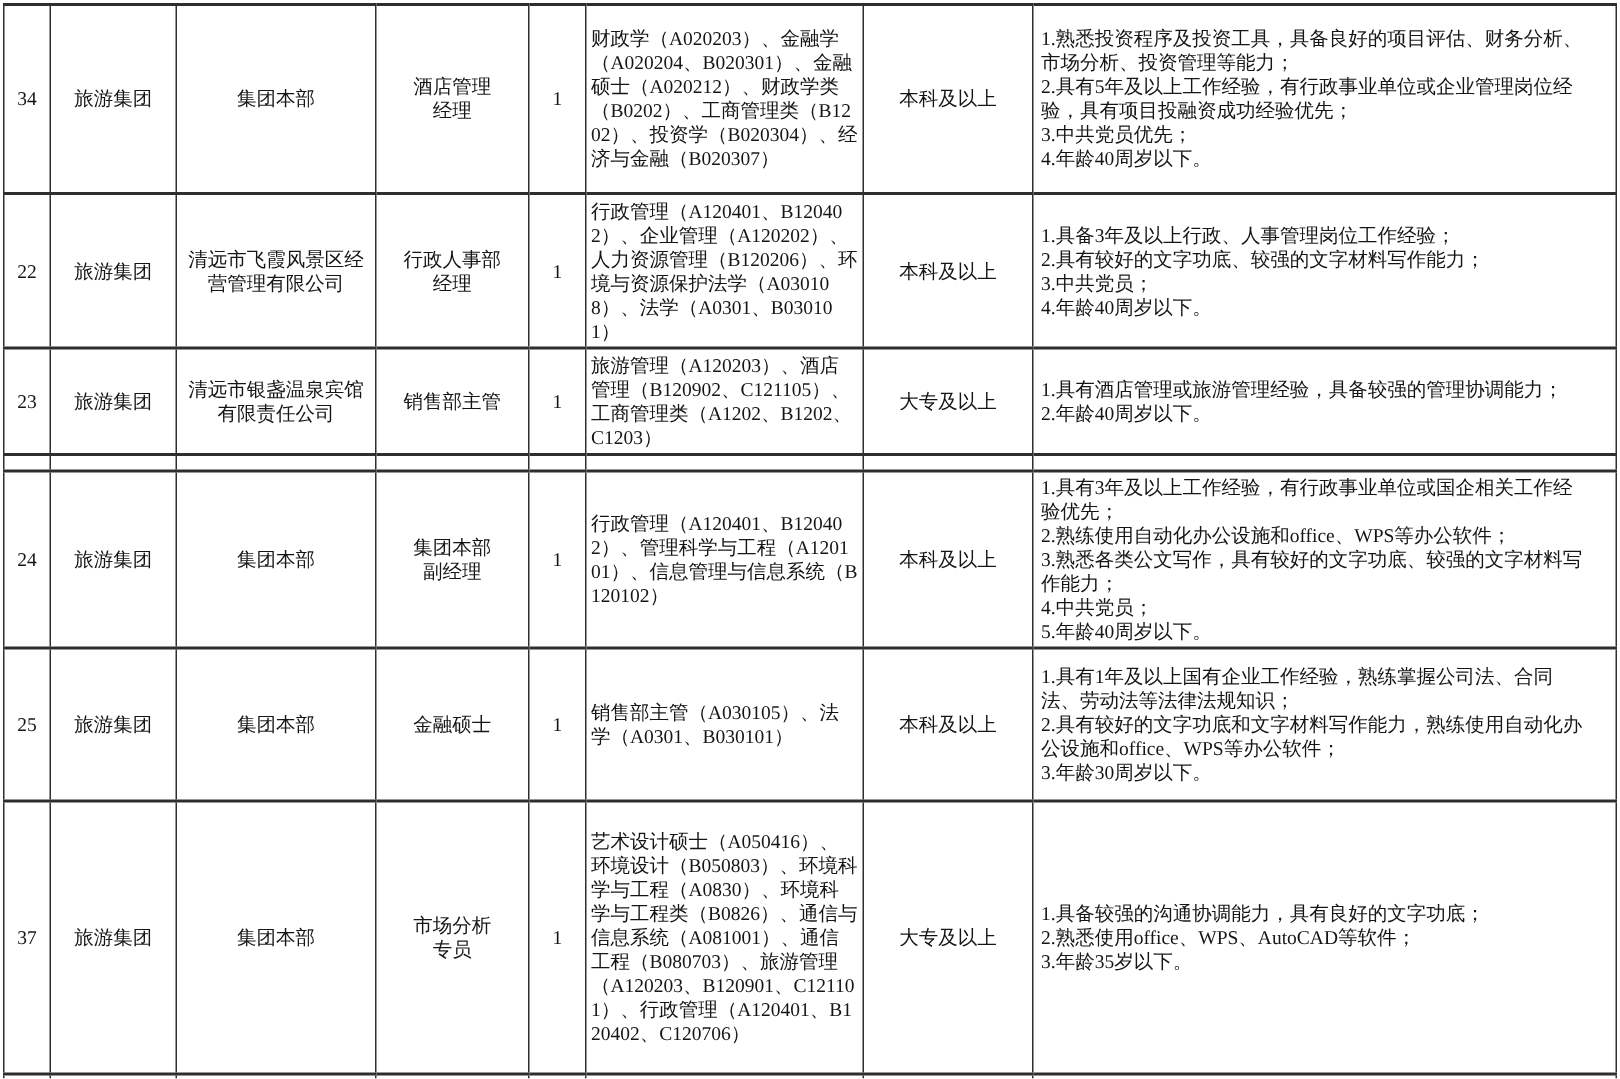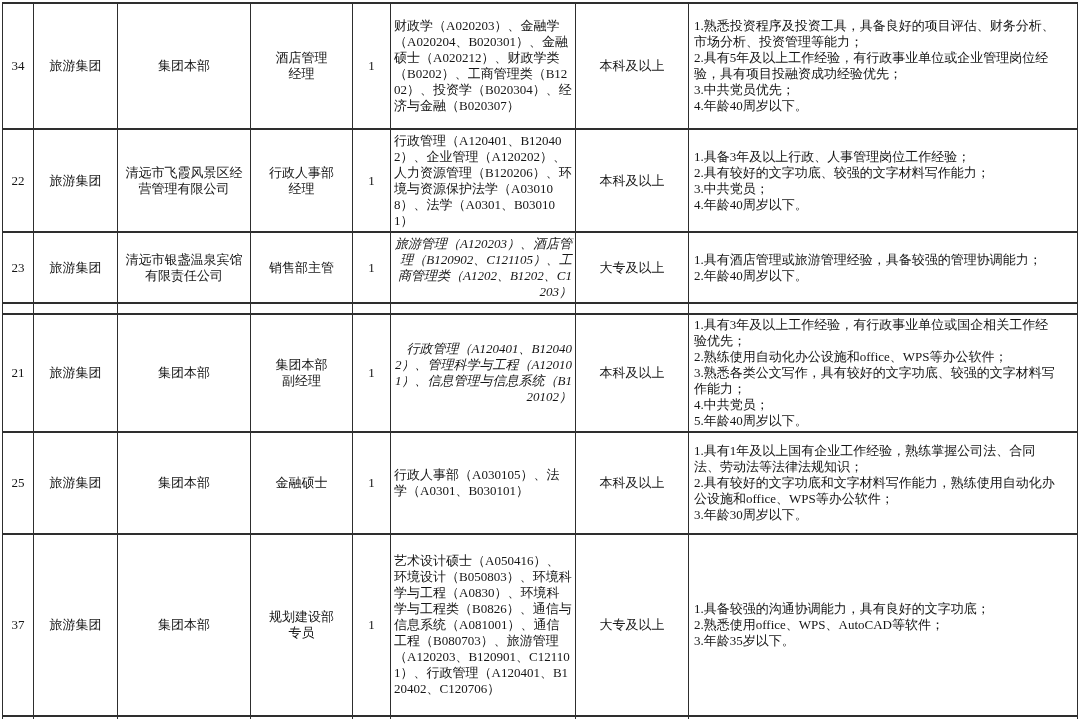--- a/index.html
+++ b/index.html
@@ -24,21 +24,21 @@
     text-align:center;
     vertical-align:middle;
     font-size:13px;
     line-height:16px;
     padding:1px 3px;
     overflow:hidden;
     word-break:break-all;
     overflow-wrap:anywhere;
   }
   td.c-majors { text-align:left; }
-  td.c-majors.center { text-align:right;font-style:italic; }
+  td.c-majors.center { text-align:left; }
   td.c-req  { text-align:left; padding:2px 18px 2px 5px; }
   .pre { white-space:pre-line; }
   tr.spacer td, tr.partial td { padding:0; }
 </style>
 </head>
 <body>
 
 <div class="page">
   <table class="recruit">
     <colgroup>
@@ -97,53 +97,53 @@
           <td></td>
           <td></td>
           <td></td>
           <td></td>
           <td></td>
           <td></td>
           <td></td>
           <td></td>
         </tr>
     <tr style="height: 115px;">
-      <td class="c-num">21</td>
+      <td class="c-num">24</td>
       <td class="c-group">旅游集团</td>
       <td class="c-company">集团本部</td>
       <td class="c-pos pre">集团本部
 副经理</td>
       <td class="c-count">1</td>
       <td class="c-majors center">行政管理（A120401、B120402）、管理科学与工程（A120101）、信息管理与信息系统（B120102）</td>
       <td class="c-edu">本科及以上</td>
       <td class="c-req pre">1.具有3年及以上工作经验，有行政事业单位或国企相关工作经验优先；
 2.熟练使用自动化办公设施和office、WPS等办公软件；
 3.熟悉各类公文写作，具有较好的文字功底、较强的文字材料写作能力；
 4.中共党员；
 5.年龄40周岁以下。</td>
     </tr>
 
     <tr style="height: 102px;">
       <td class="c-num">25</td>
       <td class="c-group">旅游集团</td>
       <td class="c-company">集团本部</td>
       <td class="c-pos pre">金融硕士</td>
       <td class="c-count">1</td>
-      <td class="c-majors">行政人事部（A030105）、法学（A0301、B030101）</td>
+      <td class="c-majors">销售部主管（A030105）、法学（A0301、B030101）</td>
       <td class="c-edu">本科及以上</td>
       <td class="c-req pre">1.具有1年及以上国有企业工作经验，熟练掌握公司法、合同法、劳动法等法律法规知识；
 2.具有较好的文字功底和文字材料写作能力，熟练使用自动化办公设施和office、WPS等办公软件；
 3.年龄30周岁以下。</td>
     </tr>
 
     <tr style="height: 182px;">
       <td class="c-num">37</td>
       <td class="c-group">旅游集团</td>
       <td class="c-company">集团本部</td>
-      <td class="c-pos pre">规划建设部
+      <td class="c-pos pre">市场分析
 专员</td>
       <td class="c-count">1</td>
       <td class="c-majors">艺术设计硕士（A050416）、环境设计（B050803）、环境科学与工程（A0830）、环境科学与工程类（B0826）、通信与信息系统（A081001）、通信工程（B080703）、旅游管理（A120203、B120901、C121101）、行政管理（A120401、B120402、C120706）</td>
       <td class="c-edu">大专及以上</td>
       <td class="c-req pre">1.具备较强的沟通协调能力，具有良好的文字功底；
 2.熟悉使用office、WPS、AutoCAD等软件；
 3.年龄35岁以下。</td>
     </tr>
   <tr class="partial" style="height: 40px;">
           <td></td>

